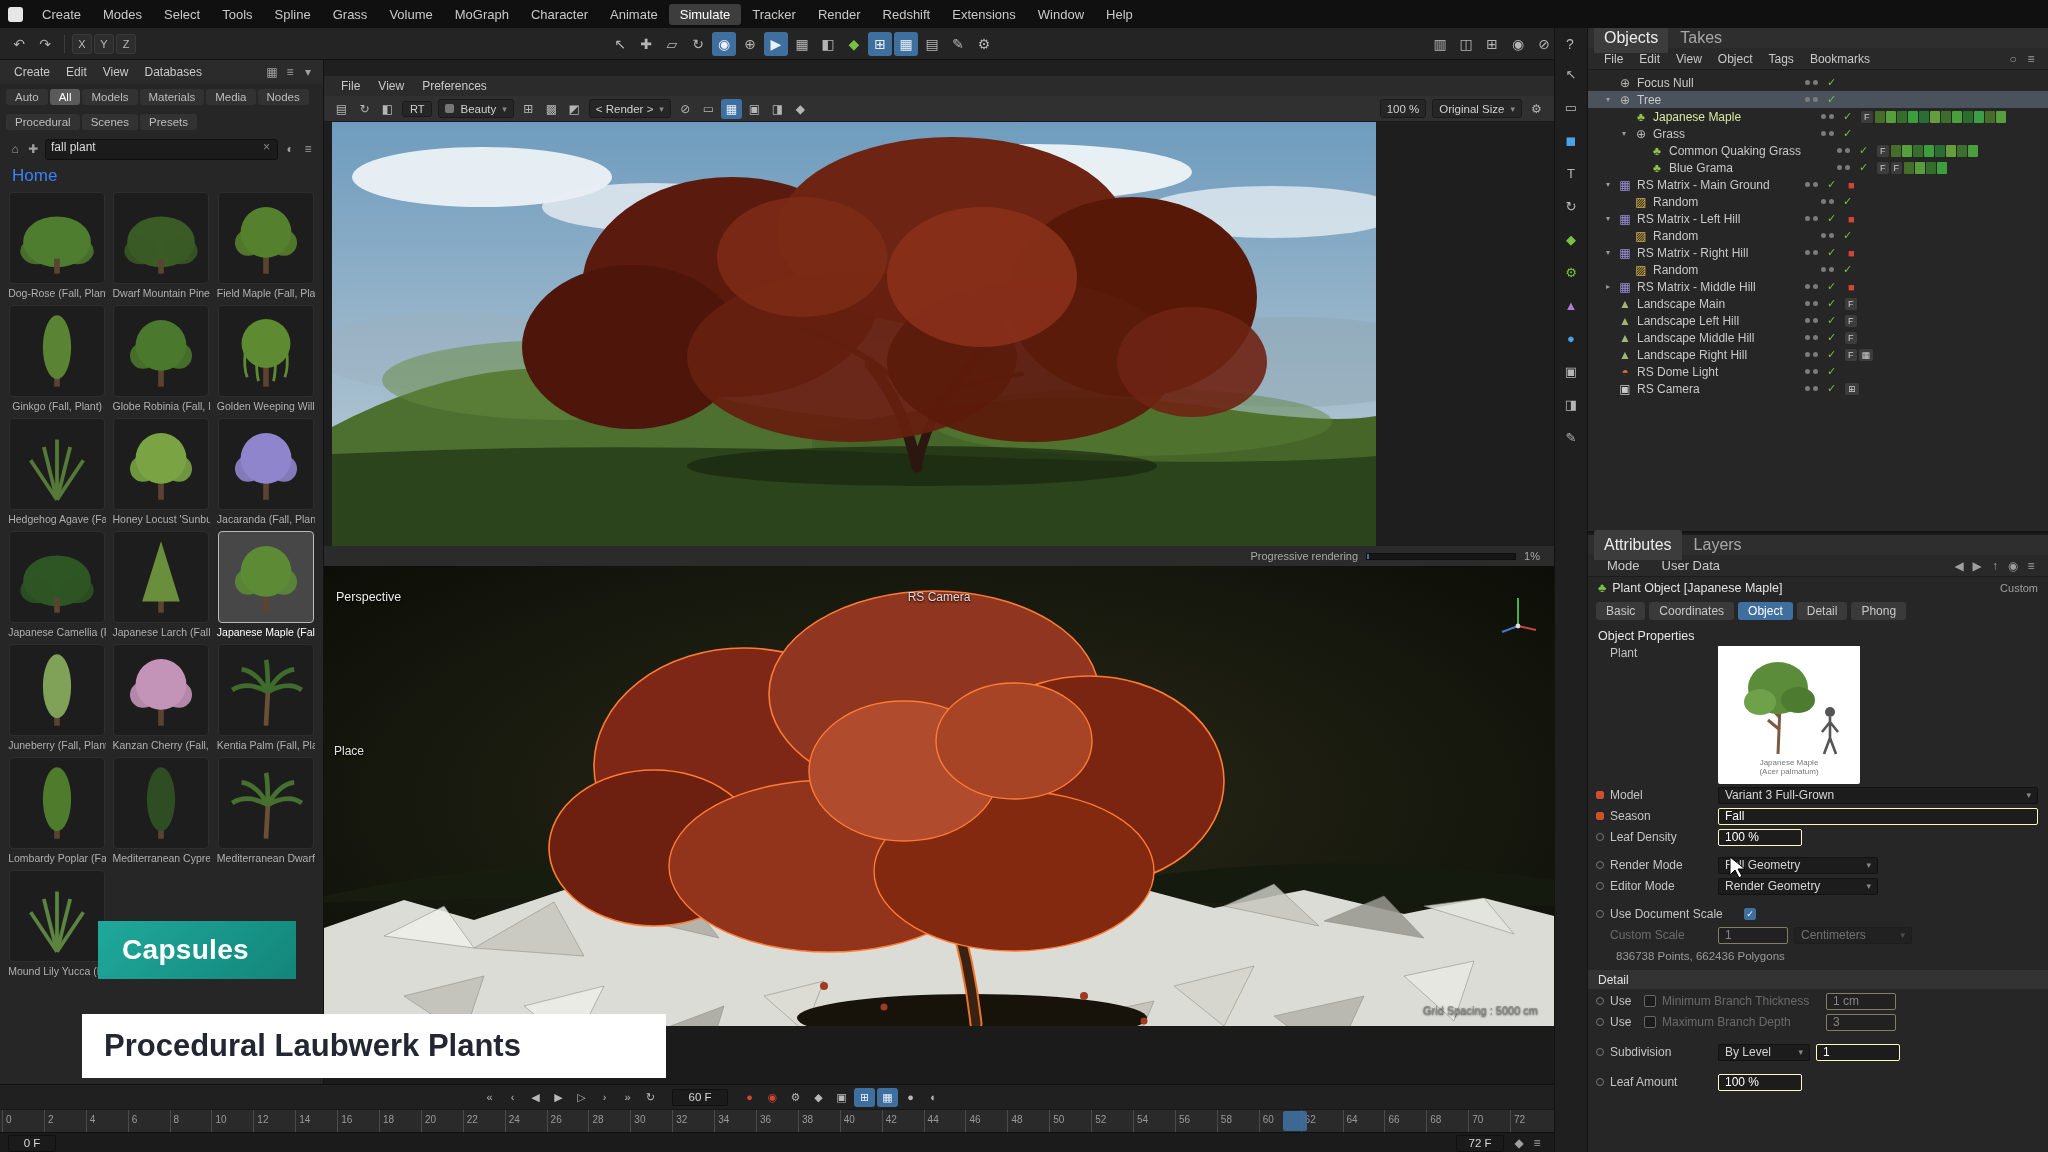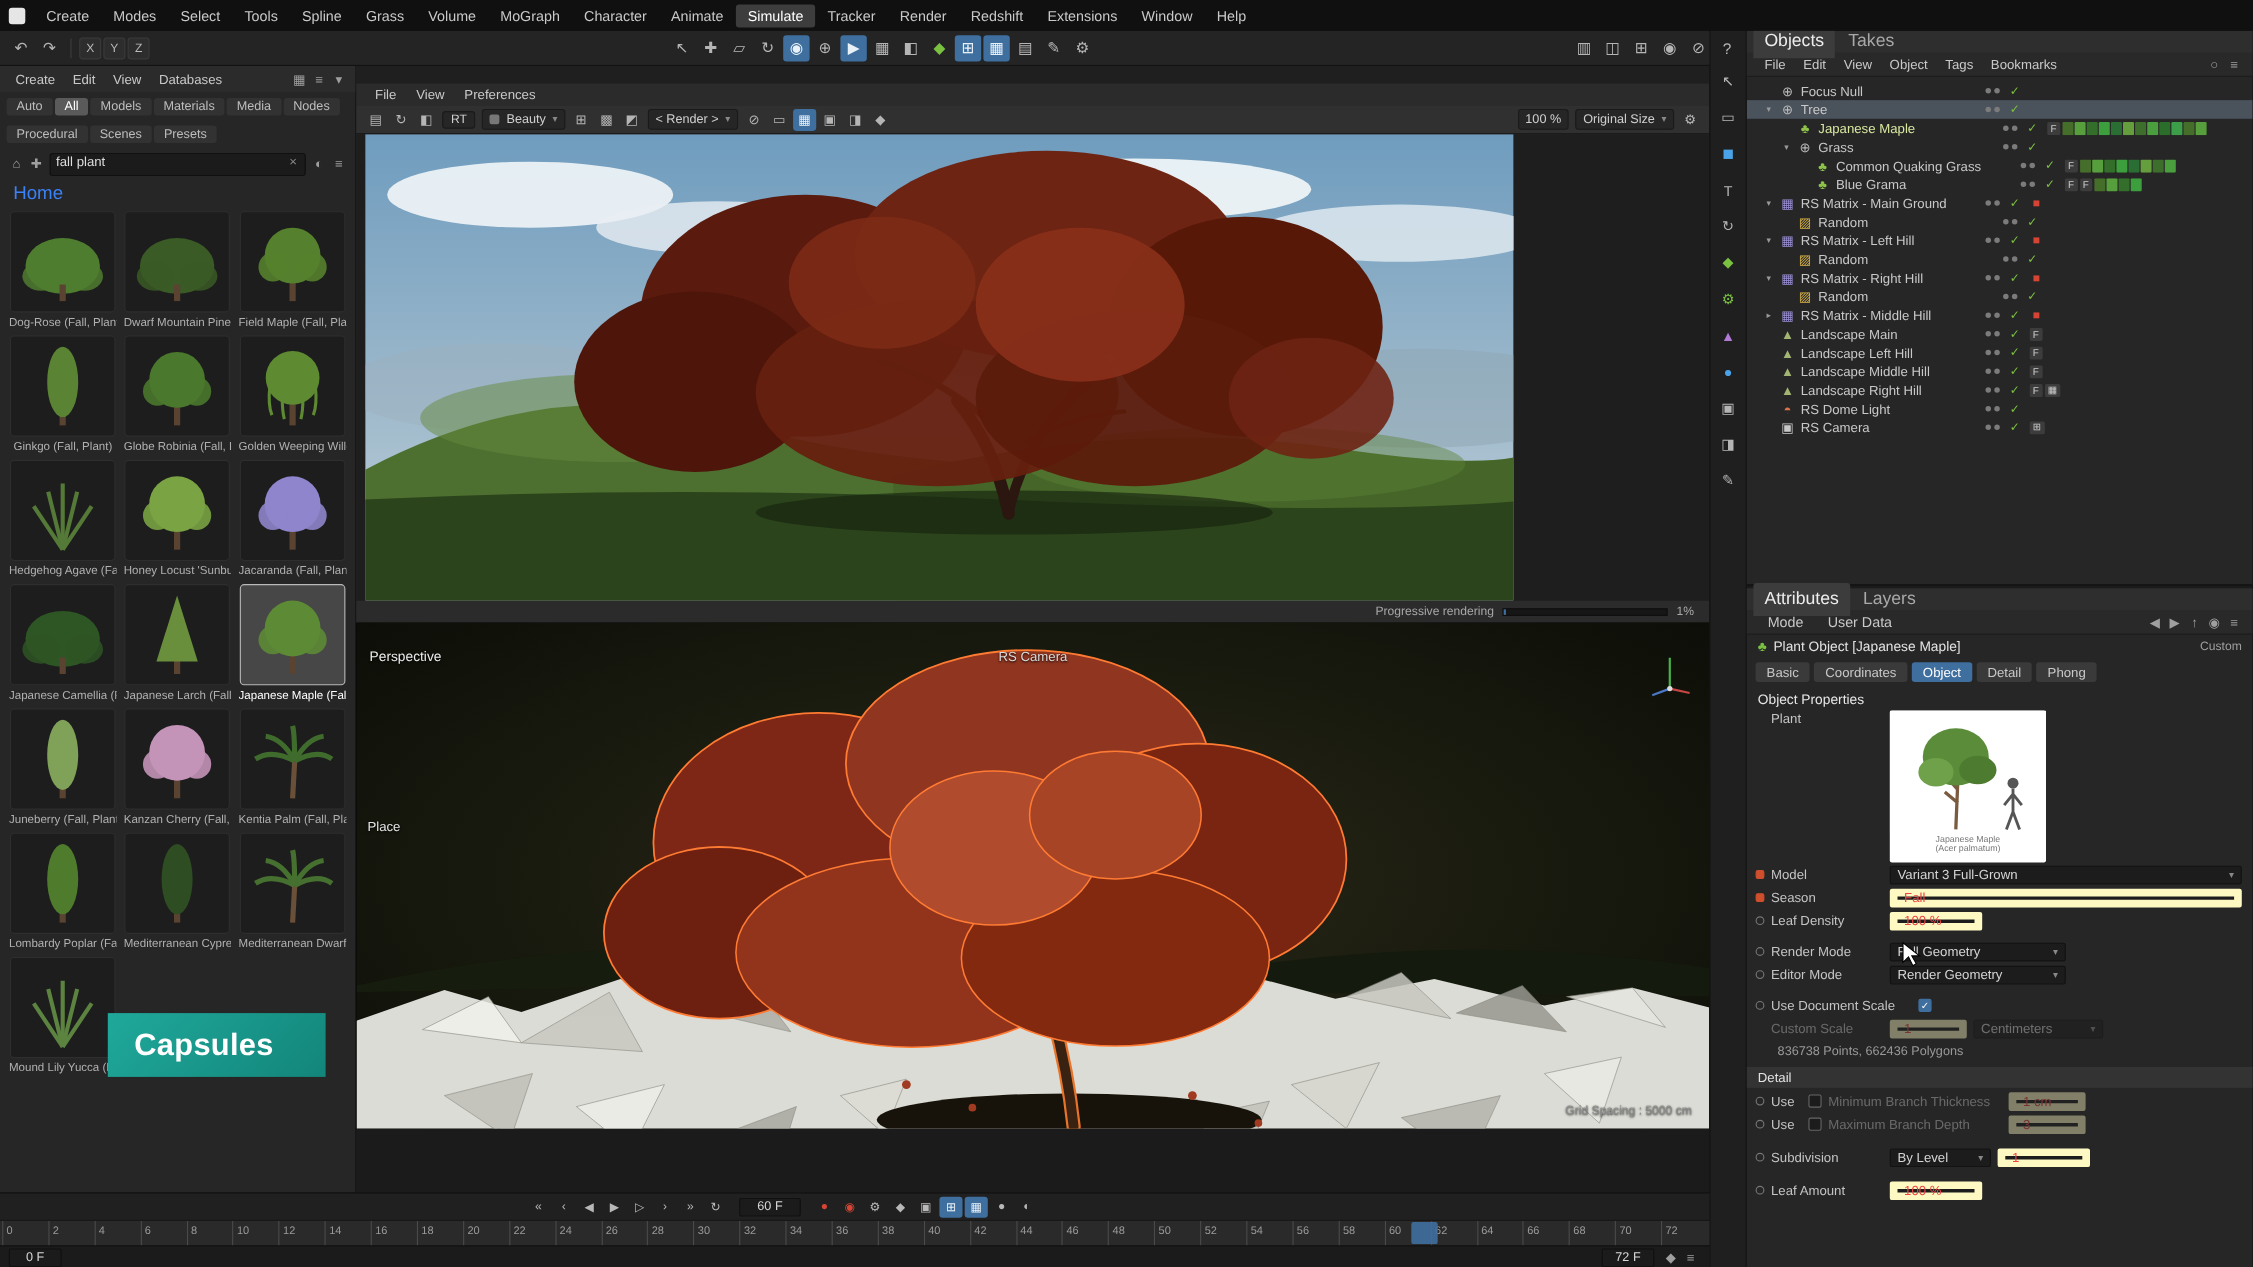--- a/index.html
+++ b/index.html
@@ -97,21 +97,21 @@
 .ap-title{height:22px;display:flex;align-items:center;gap:6px;padding:0 10px;font-size:12.5px;color:#e2e2e2}
 .ap-title .preset{margin-left:auto;font-size:11px;color:#9f9f9f}
 .sectabs{display:flex;gap:4px;padding:2px 8px;height:24px;align-items:center}
 .sec-tab{padding:2px 10px;background:#3a3a3a;border-radius:3px;font-size:12px;color:#c8c8c8}
 .sec-tab.active{background:var(--accent,#4a7fb5);color:#fff}
 .ap-head{font-size:12.5px;color:#e6e6e6;padding:6px 10px 2px;font-weight:normal}
 .arow{display:flex;align-items:center;min-height:20px;margin:1px 10px 1px 8px;gap:6px;font-size:12px;color:#c4c4c4}
 .adot{width:8px;height:8px;border-radius:50%;border:1px solid #777;flex:none}
 .adot.on{background:#cf4f2c;border-color:#cf4f2c;border-radius:2px}
 .alabel{width:102px;flex:none;white-space:nowrap}
-.afield{background:#1c1c1c;border:7px solid #fef9c3;border-radius:2px;height:17px;display:flex;align-items:center;padding:0 6px;color:#ef4444;font-size:12px;white-space:nowrap}
+.afield{background:#1c1c1c;border:1px solid #fef9c3;border-radius:2px;height:17px;display:flex;align-items:center;padding:0 6px;color:#ffffff;font-size:12px;white-space:nowrap}
 .aselect{background:#1c1c1c;border:1px solid #121212;border-radius:2px;height:17px;display:flex;align-items:center;justify-content:space-between;gap:6px;padding:0 6px;color:#d5d5d5;font-size:12px;white-space:nowrap}
 .aselect .car{color:#888;font-size:9px}
 .acheck{width:12px;height:12px;border:1px solid #666;border-radius:2px;background:#1c1c1c;display:flex;align-items:center;justify-content:center;font-size:9px;color:#fff;flex:none}
 .acheck.on{background:var(--accent,#4a7fb5);border-color:var(--accent,#4a7fb5)}
 .dim{opacity:.42}
 .detail-bar{height:19px;background:#333;display:flex;align-items:center;padding:0 10px;font-size:12px;color:#e2e2e2;margin:6px 0 2px}
 .geom-info{font-size:11.5px;color:#9a9a9a;padding:4px 0 2px 28px}
 #plant-thumb{width:142px;height:138px;background:#fff;border-radius:2px;display:flex;flex-direction:column;align-items:center}
 #plant-thumb .tcap{font-size:8px;color:#777;line-height:9px}
 
@@ -1131,17 +1131,18 @@
       <span class="grow"></span>
       <span class="tl-field" style="width:48px">72 F</span>
       <span id="tl-bottom-icons" class="igroup">
           <span class="mini">◆</span>
           <span class="mini">≡</span>
         </span>
     </div>
   </div>
 
   <div id="badge-capsules">Capsules</div>
+  <div id="badge-title">Procedural Laubwerk Plants</div>
 
   <svg id="cursor" width="20" height="24">
     <polygon points="2,1 2,19 7,14 11,22 14,20 10,13 17,13" fill="#fff" stroke="#000" stroke-width="1"></polygon>
   </svg>
 </div>
 
 </body></html>

